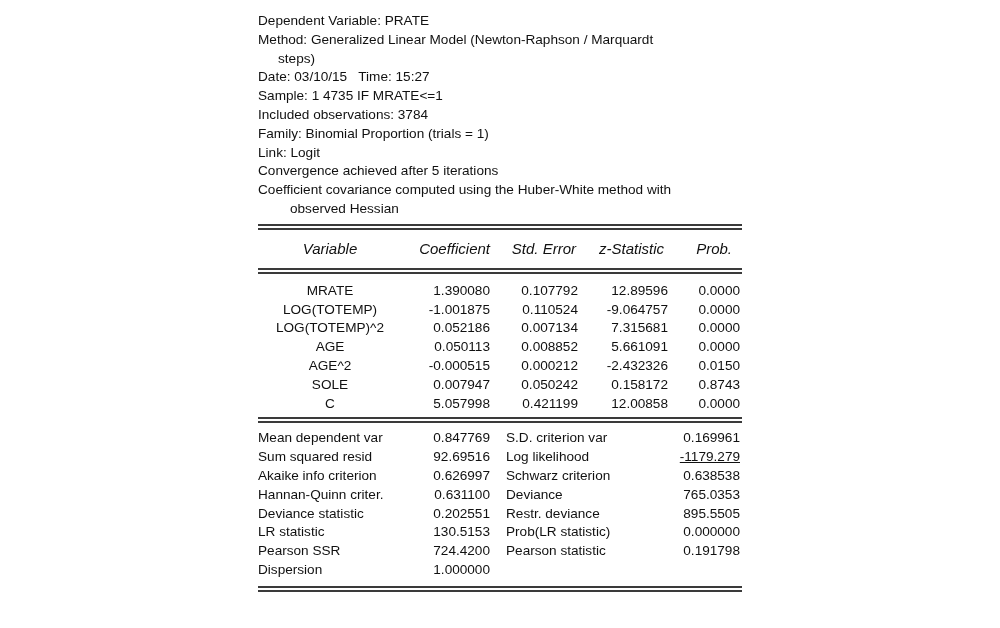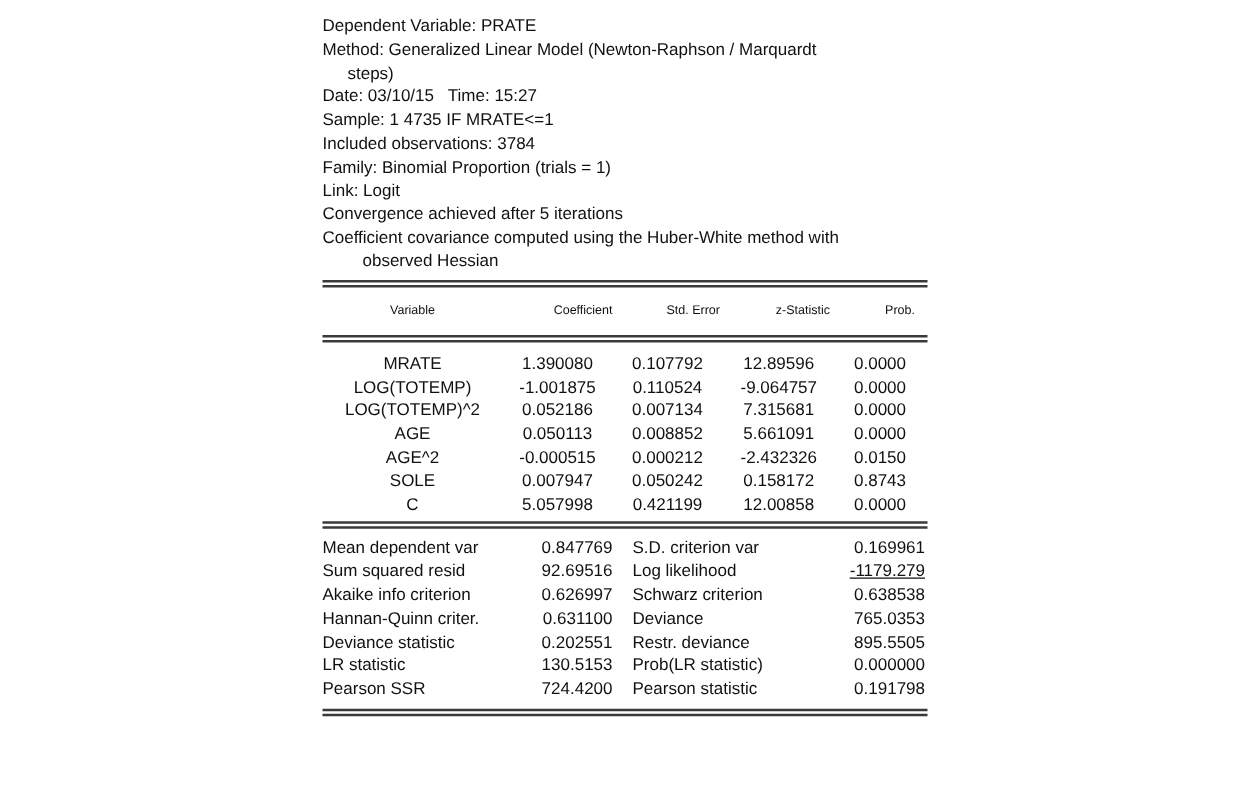--- a/index.html
+++ b/index.html
@@ -5,24 +5,24 @@
   html, body { margin: 0; padding: 0; background: #ffffff; }
   body { width: 1000px; height: 628px; position: relative; overflow: hidden;
          font-family: "Liberation Sans", sans-serif; color: #111; font-size: 13.6px; }
   .wrap { position: absolute; left: 258px; top: 12px; width: 484px; }
   .hdr-line { line-height: 18.8px; white-space: nowrap; }
   .indent1 { padding-left: 20px; }
   .indent2 { padding-left: 32px; }
   .dbl { height: 2px; border-top: 2px solid #3a3a3a; border-bottom: 2px solid #3a3a3a; margin: 0; box-sizing: content-box; }
   table { border-collapse: collapse; width: 484px; table-layout: fixed; }
   td, th { padding: 0; font-weight: normal; white-space: nowrap; }
-  .coef th { height: 38px; line-height: 38px; font-size: 10px; }
+  .coef th { height: 38px; line-height: 38px; font-size: 15px; font-style: italic; }
   .coef td { height: 18.8px; line-height: 18.8px; }
   .c-var { width: 144px; text-align: center; }
-  .c-num { text-align: center; }
+  .c-num { text-align: right; }
   .stats td { height: 18.8px; line-height: 18.8px; }
   .l { text-align: left; }
   .r { text-align: right; }
 </style>
 </head>
 <body>
 
 <div class="wrap">
   <div>
     <div class="hdr-line">Dependent Variable: PRATE</div>
@@ -170,18 +170,24 @@
           <td class="r">130.5153</td>
           <td class="l" style="padding-left: 16px;">Prob(LR statistic)</td>
           <td class="r" style="padding-right: 2px;">0.000000</td>
         </tr>
         <tr>
           <td class="l">Pearson SSR</td>
           <td class="r">724.4200</td>
           <td class="l" style="padding-left: 16px;">Pearson statistic</td>
           <td class="r" style="padding-right: 2px;">0.191798</td>
         </tr>
+        <tr>
+          <td class="l">Dispersion</td>
+          <td class="r">1.000000</td>
+          <td class="l" style="padding-left: 16px;"></td>
+          <td class="r" style="padding-right: 2px;"></td>
+        </tr>
       </tbody>
   </table>
 
   <div style="height:6px"></div>
   <div class="dbl"></div>
 </div>
 
 </body></html>

